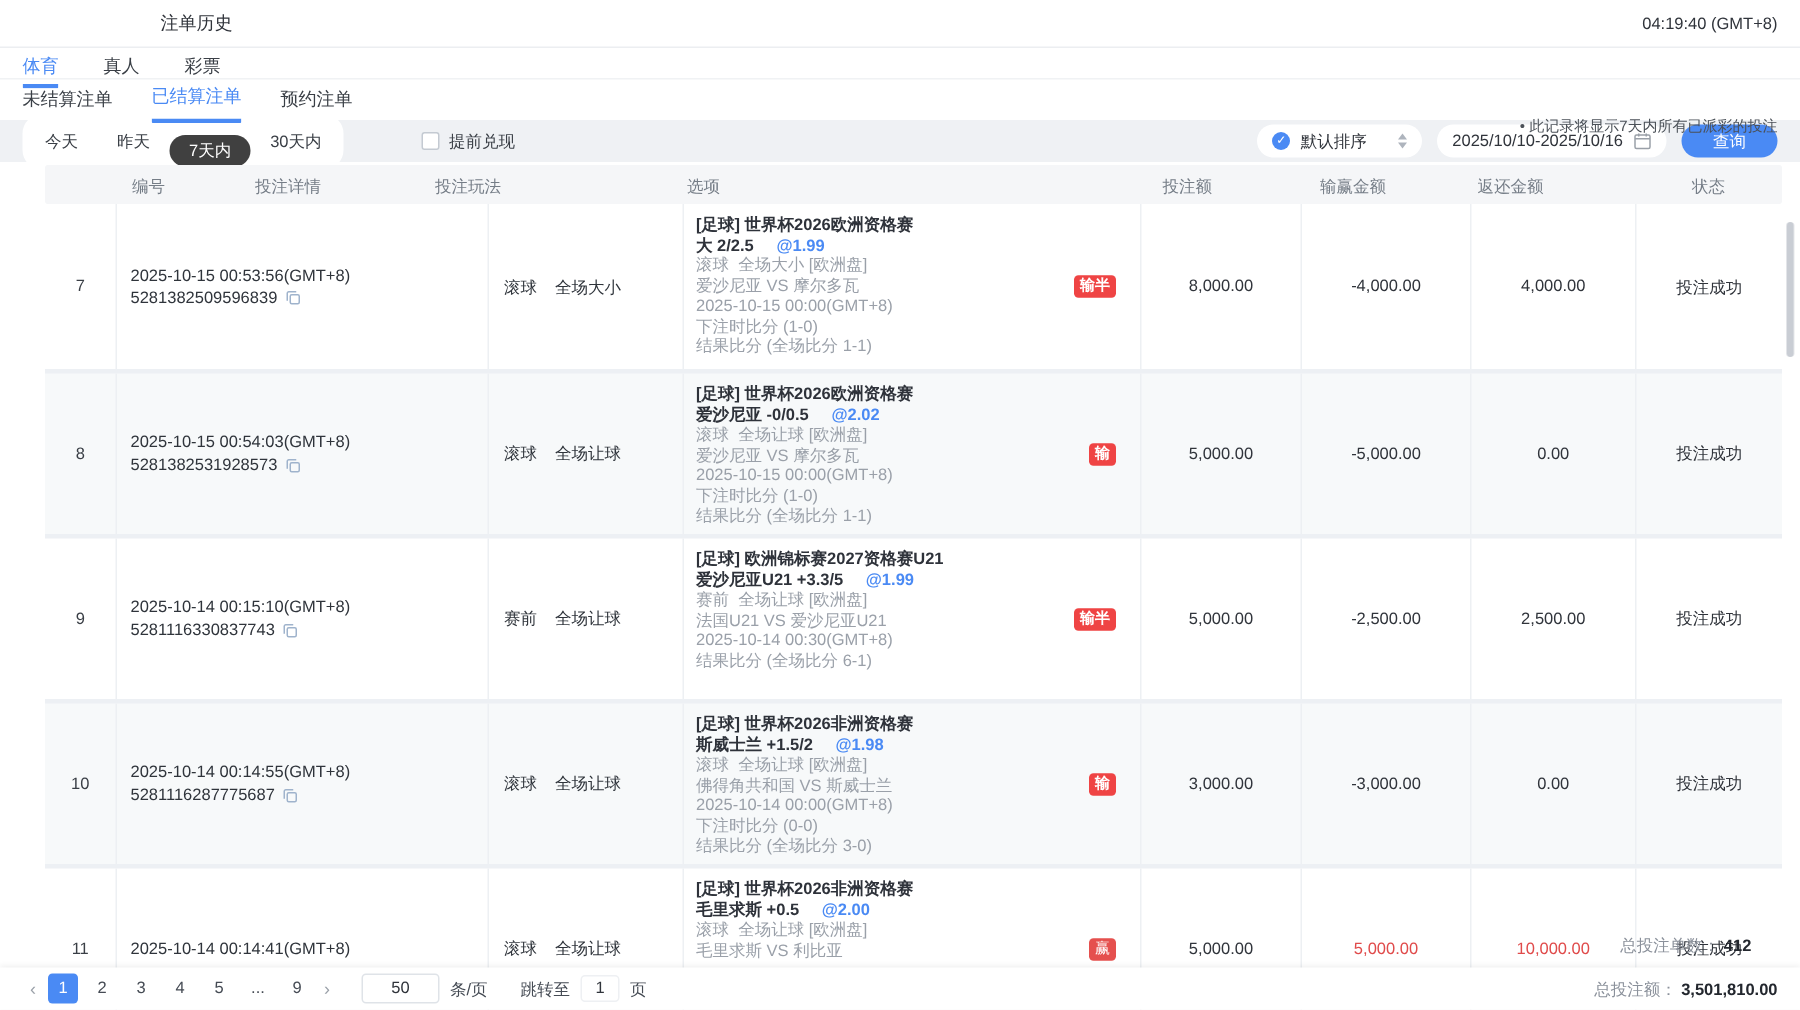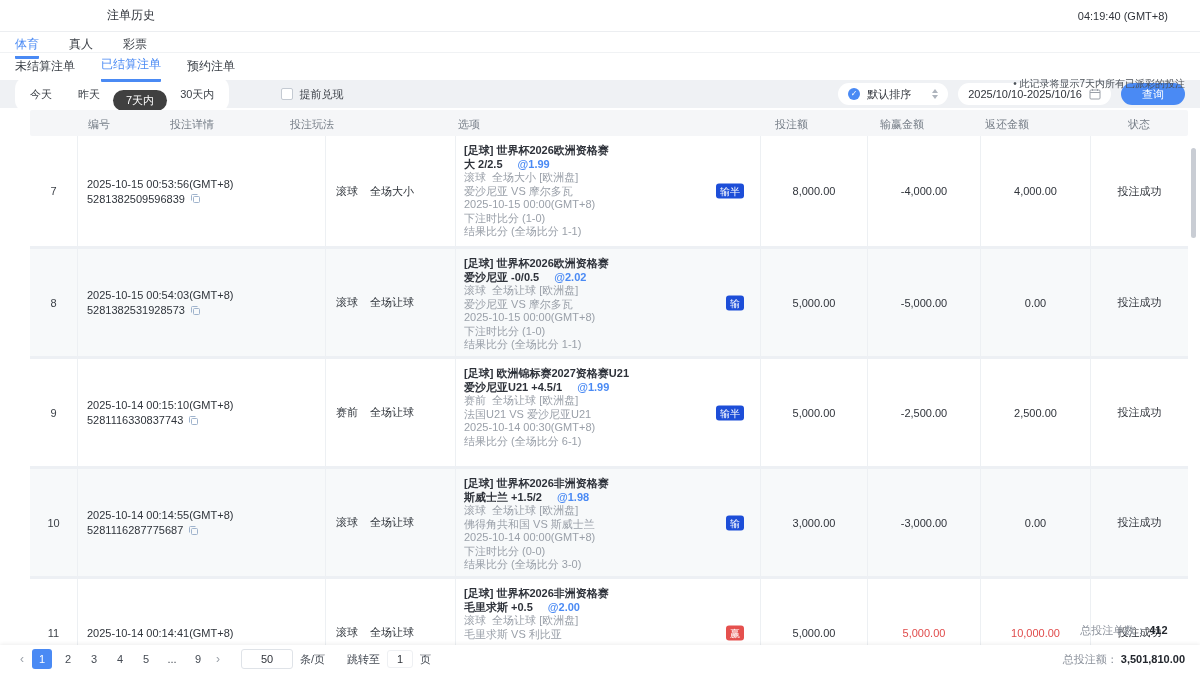--- a/index.html
+++ b/index.html
@@ -1,20 +1,20 @@
 <!DOCTYPE html>
 <html><head>
 <meta charset="utf-8">
 <style>
   * { margin:0; padding:0; box-sizing:border-box; }
   html,body { width:1200px; height:673px; overflow:hidden; background:#fff;
     font-family:"Liberation Sans","DejaVu Sans",sans-serif; color:#2e3238; }
   .titlebar { height:32px; display:flex; align-items:center; border-bottom:1px solid #eceef1; position:relative; }
   .page-title { margin-left:107px; font-size:12px; color:#30343b; }
-  .clock { position:absolute; right:32px; font-size:11px; color:#30343b; }
+  .clock { position:absolute; right:15px; font-size:11px; color:#30343b; }
 
   .tabs { height:21px; display:flex; align-items:flex-start; padding:4px 0 0 15px; gap:30px; border-bottom:1px solid #f0f2f4; }
   .tab { font-size:12px; color:#3a3f46; padding-bottom:3px; cursor:pointer; }
   .tab.active { color:#4a8af4; border-bottom:3px solid #4a8af4; border-radius:1px; }
 
   .subtabs { height:27px; display:flex; align-items:center; padding-left:15px; gap:26px; position:relative; }
   .subtab { font-size:12px; color:#3a3f46; cursor:pointer; padding:5px 0 6px; }
   .subtab.active { color:#4a8af4; border-bottom:3px solid #4a8af4; border-radius:1px; }
   .notice { position:absolute; right:15px; top:24px; font-size:10px; color:#4b5158; }
 
@@ -48,21 +48,21 @@
   .c-id { width:47px; display:flex; align-items:center; justify-content:center; font-size:11px; color:#3a3f46; }
   .c-detail { width:248px; display:flex; flex-direction:column; justify-content:center; padding-left:9px; gap:3px; font-size:11px; color:#2f343b; }
   .detail-id-line { display:flex; align-items:center; gap:5px; }
   .copy-icon { cursor:pointer; display:inline-block; }
   .c-play { width:130px; display:flex; align-items:center; padding-left:10px; gap:12px; font-size:11px; color:#2f343b; }
   .c-option { width:305px; position:relative; padding:8px 0 4px 8px; font-size:11px; line-height:13.5px; }
   .opt-league, .opt-pick { color:#2e323a; font-weight:bold; }
   .opt-odds { color:#4a8af4; margin-left:12px; font-weight:bold; }
   .opt-sub { color:#9aa0a9; }
   .badge { position:absolute; right:16px; top:50%; transform:translateY(-50%); font-size:10px; color:#fff; padding:2px 4px; border-radius:3px; line-height:11px; }
-  .badge.lose { background:#1d4ed8; }
+  .badge.lose { background:#ef4444;font-weight:bold; }
   .badge.win { background:#e5504e; }
   .c-stake { width:107px; } .c-winloss { width:113px; } .c-return { width:110px; } .c-status { width:98px; }
   .c-money { display:flex; align-items:center; justify-content:center; font-size:11px; color:#30343b; }
   .c-money.red, .red { color:#e04b4b !important; }
   .scroll-thumb { position:fixed; right:4px; top:148px; width:5px; height:90px; background:#c9cdd4; border-radius:3px; }
 
   .bottombar { position:fixed; left:0; bottom:0; width:1200px; height:28px; background:#fff;
     box-shadow:0 -1px 4px rgba(0,0,0,0.07); display:flex; align-items:center; padding:0 15px; font-size:11px; z-index:5; }
   .pager { display:flex; align-items:center; }
   .page-arrow { color:#9aa0a8; padding:0 5px; cursor:pointer; font-size:12px; }
@@ -224,21 +224,21 @@
         </svg>
       </div>
     </div>
     <div class="cell c-play">
       <span>赛前</span>
       <span>全场让球</span>
     </div>
     <div class="cell c-option">
       <div class="opt-league">[足球] 欧洲锦标赛2027资格赛U21</div>
       <div>
-        <span class="opt-pick">爱沙尼亚U21 +4.5/1</span>
+        <span class="opt-pick">爱沙尼亚U21 +3.3/5</span>
         <span class="opt-odds">@1.99</span>
       </div>
       <div class="opt-sub" style="white-space:pre-wrap">赛前  全场让球 [欧洲盘]</div>
       <div class="opt-sub">法国U21 VS 爱沙尼亚U21</div>
       <div class="opt-sub">2025-10-14 00:30(GMT+8)</div>
 
       <div class="opt-sub">结果比分 (全场比分 6-1)</div>
       <span class="badge lose">输半</span>
     </div>
     <div class="cell c-stake c-money">5,000.00</div>

